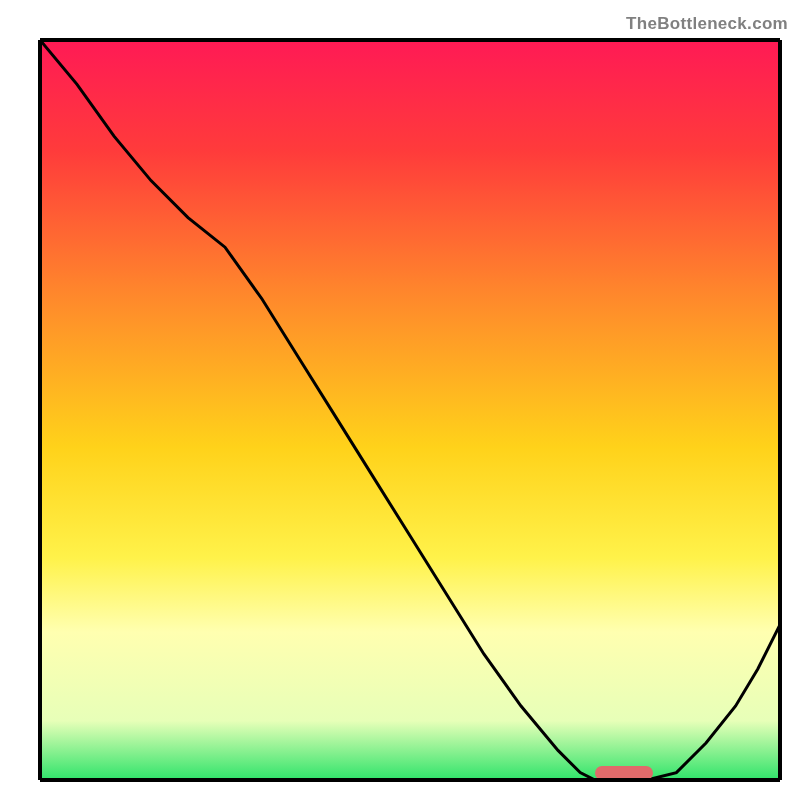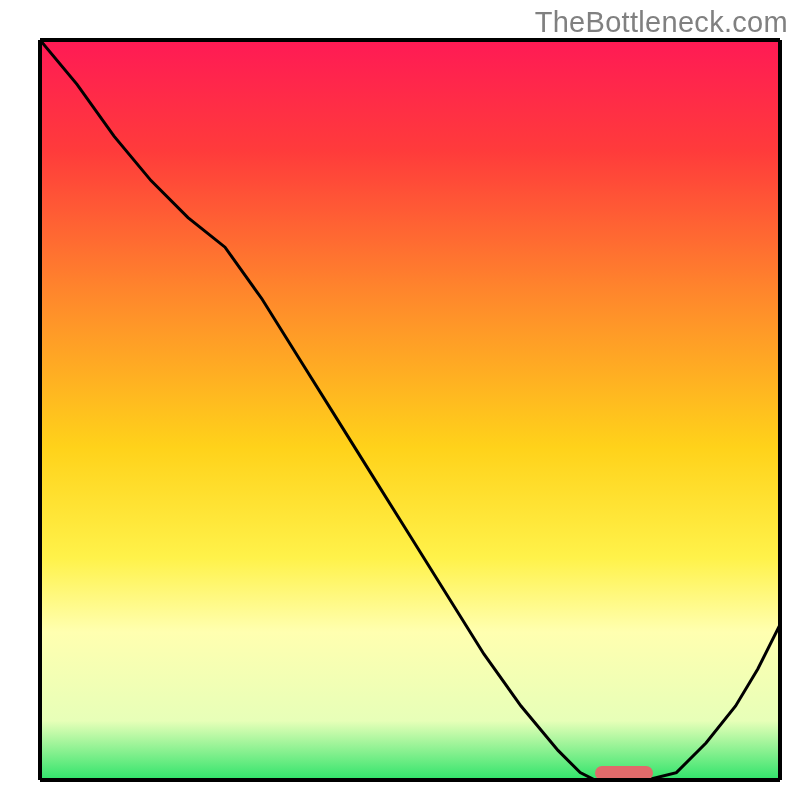--- a/index.html
+++ b/index.html
@@ -10,25 +10,25 @@
     background: #ffffff;
     font-family: Arial, Helvetica, sans-serif;
   }
   .wrap {
     position: relative;
     width: 800px;
     height: 800px;
   }
   .watermark {
     position: absolute;
-    top: 6px;
+    top: 14px;
     right: 12px;
     color: #808080;
-    font-size: 29px;
-    font-weight: 400;
+    font-size: 17px;
+    font-weight: 700;
     letter-spacing: 0.3px;
     z-index: 30;
   }
   svg.chart {
     position: absolute;
     left: 0;
     top: 0;
     width: 800px;
     height: 800px;
     display: block;

